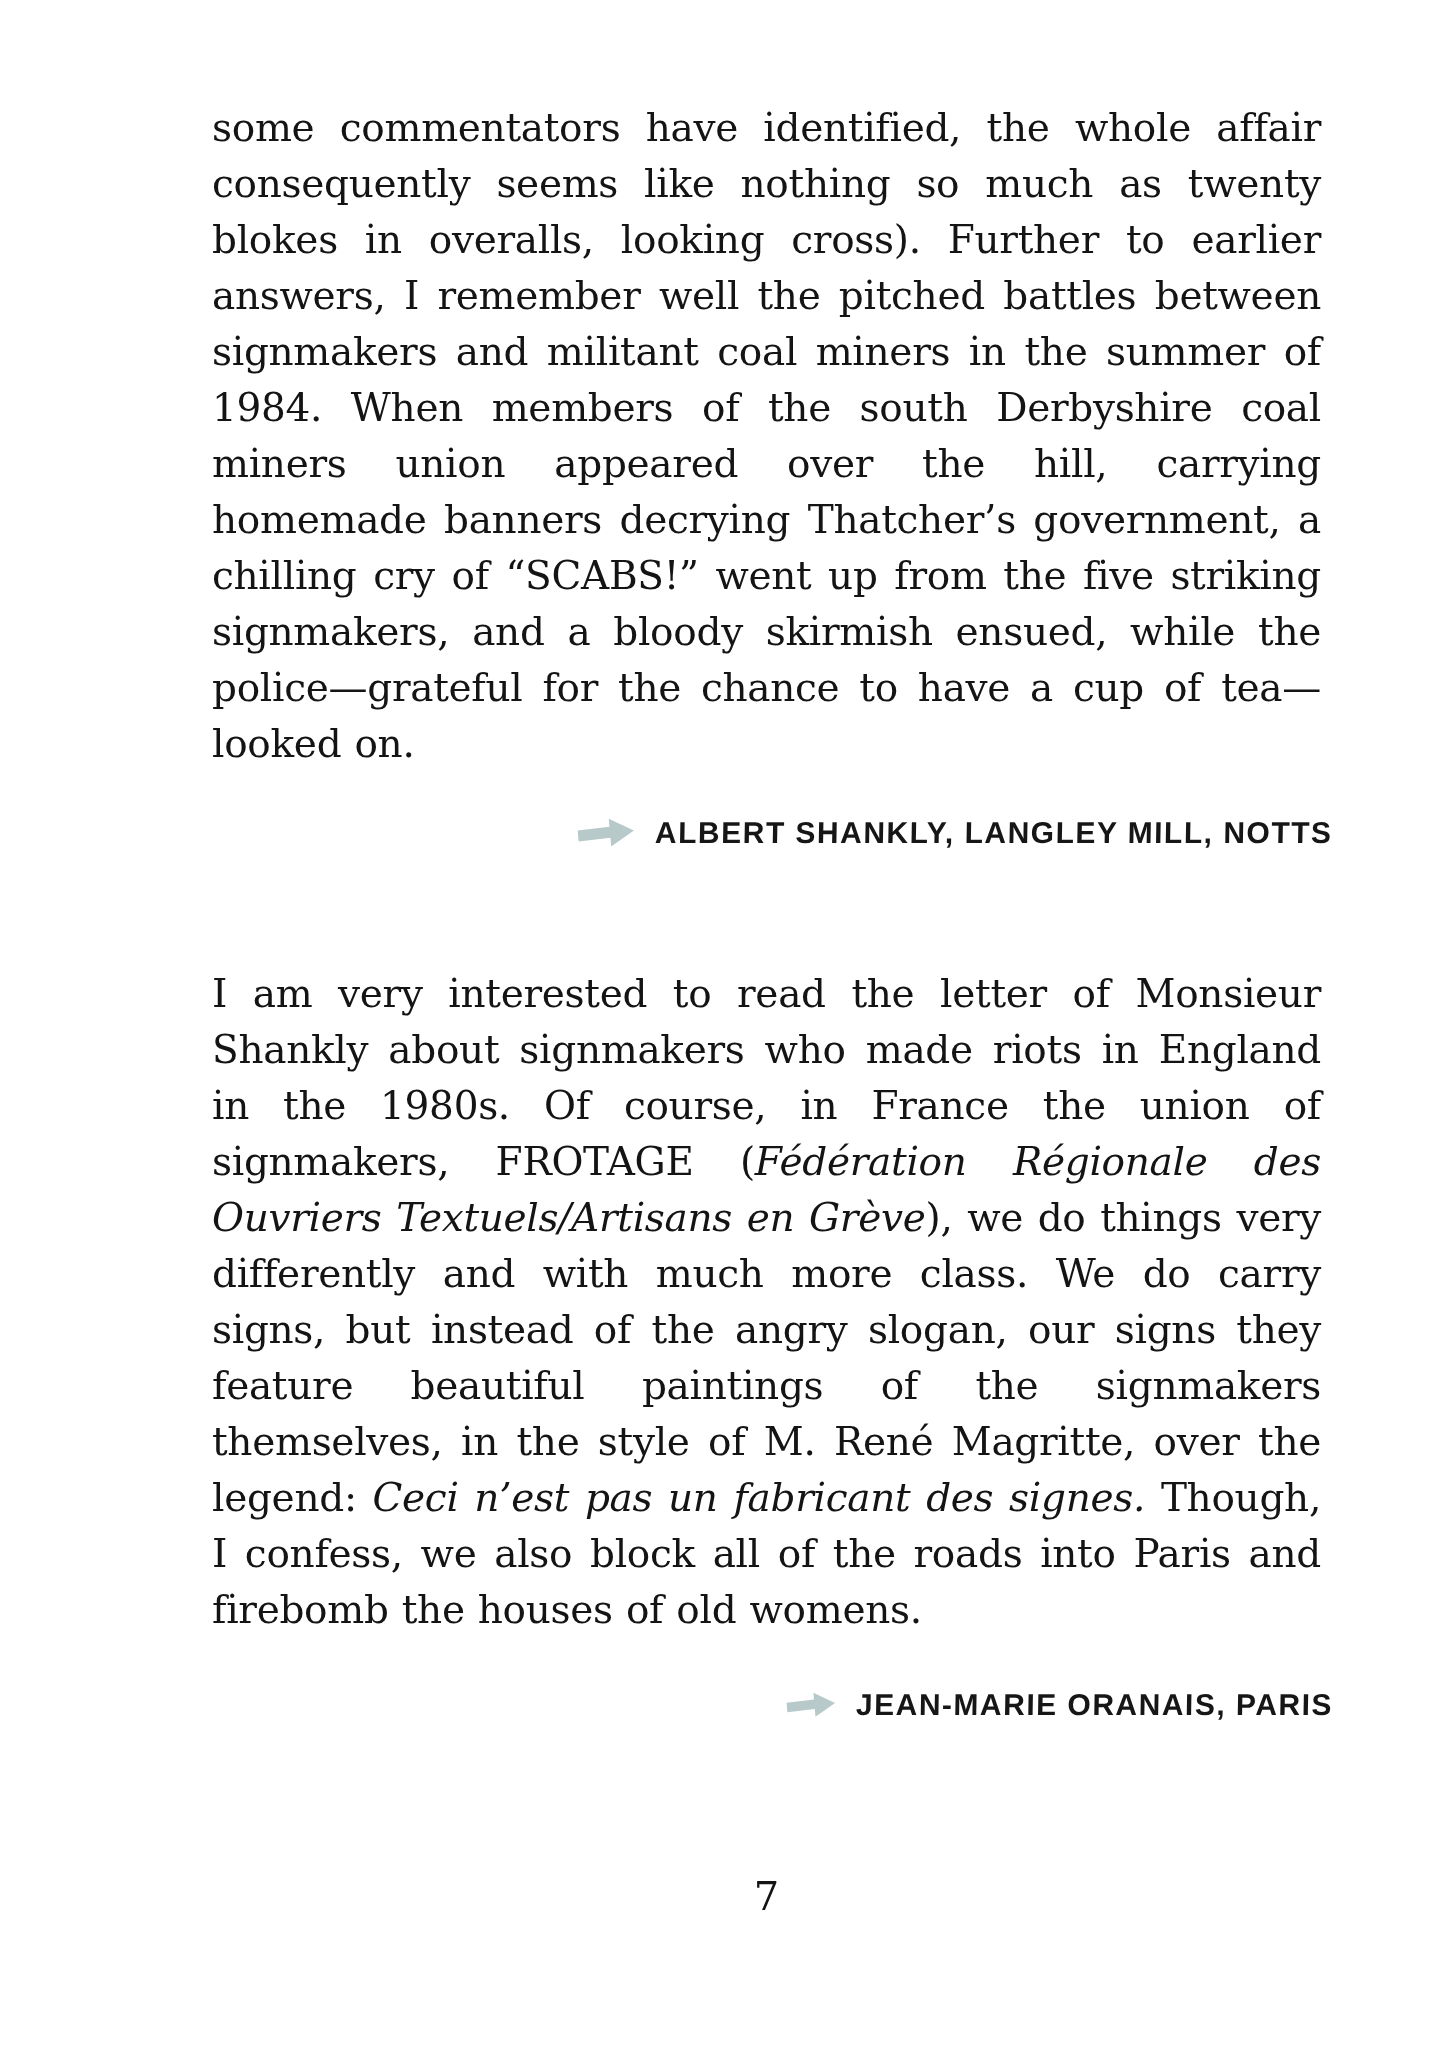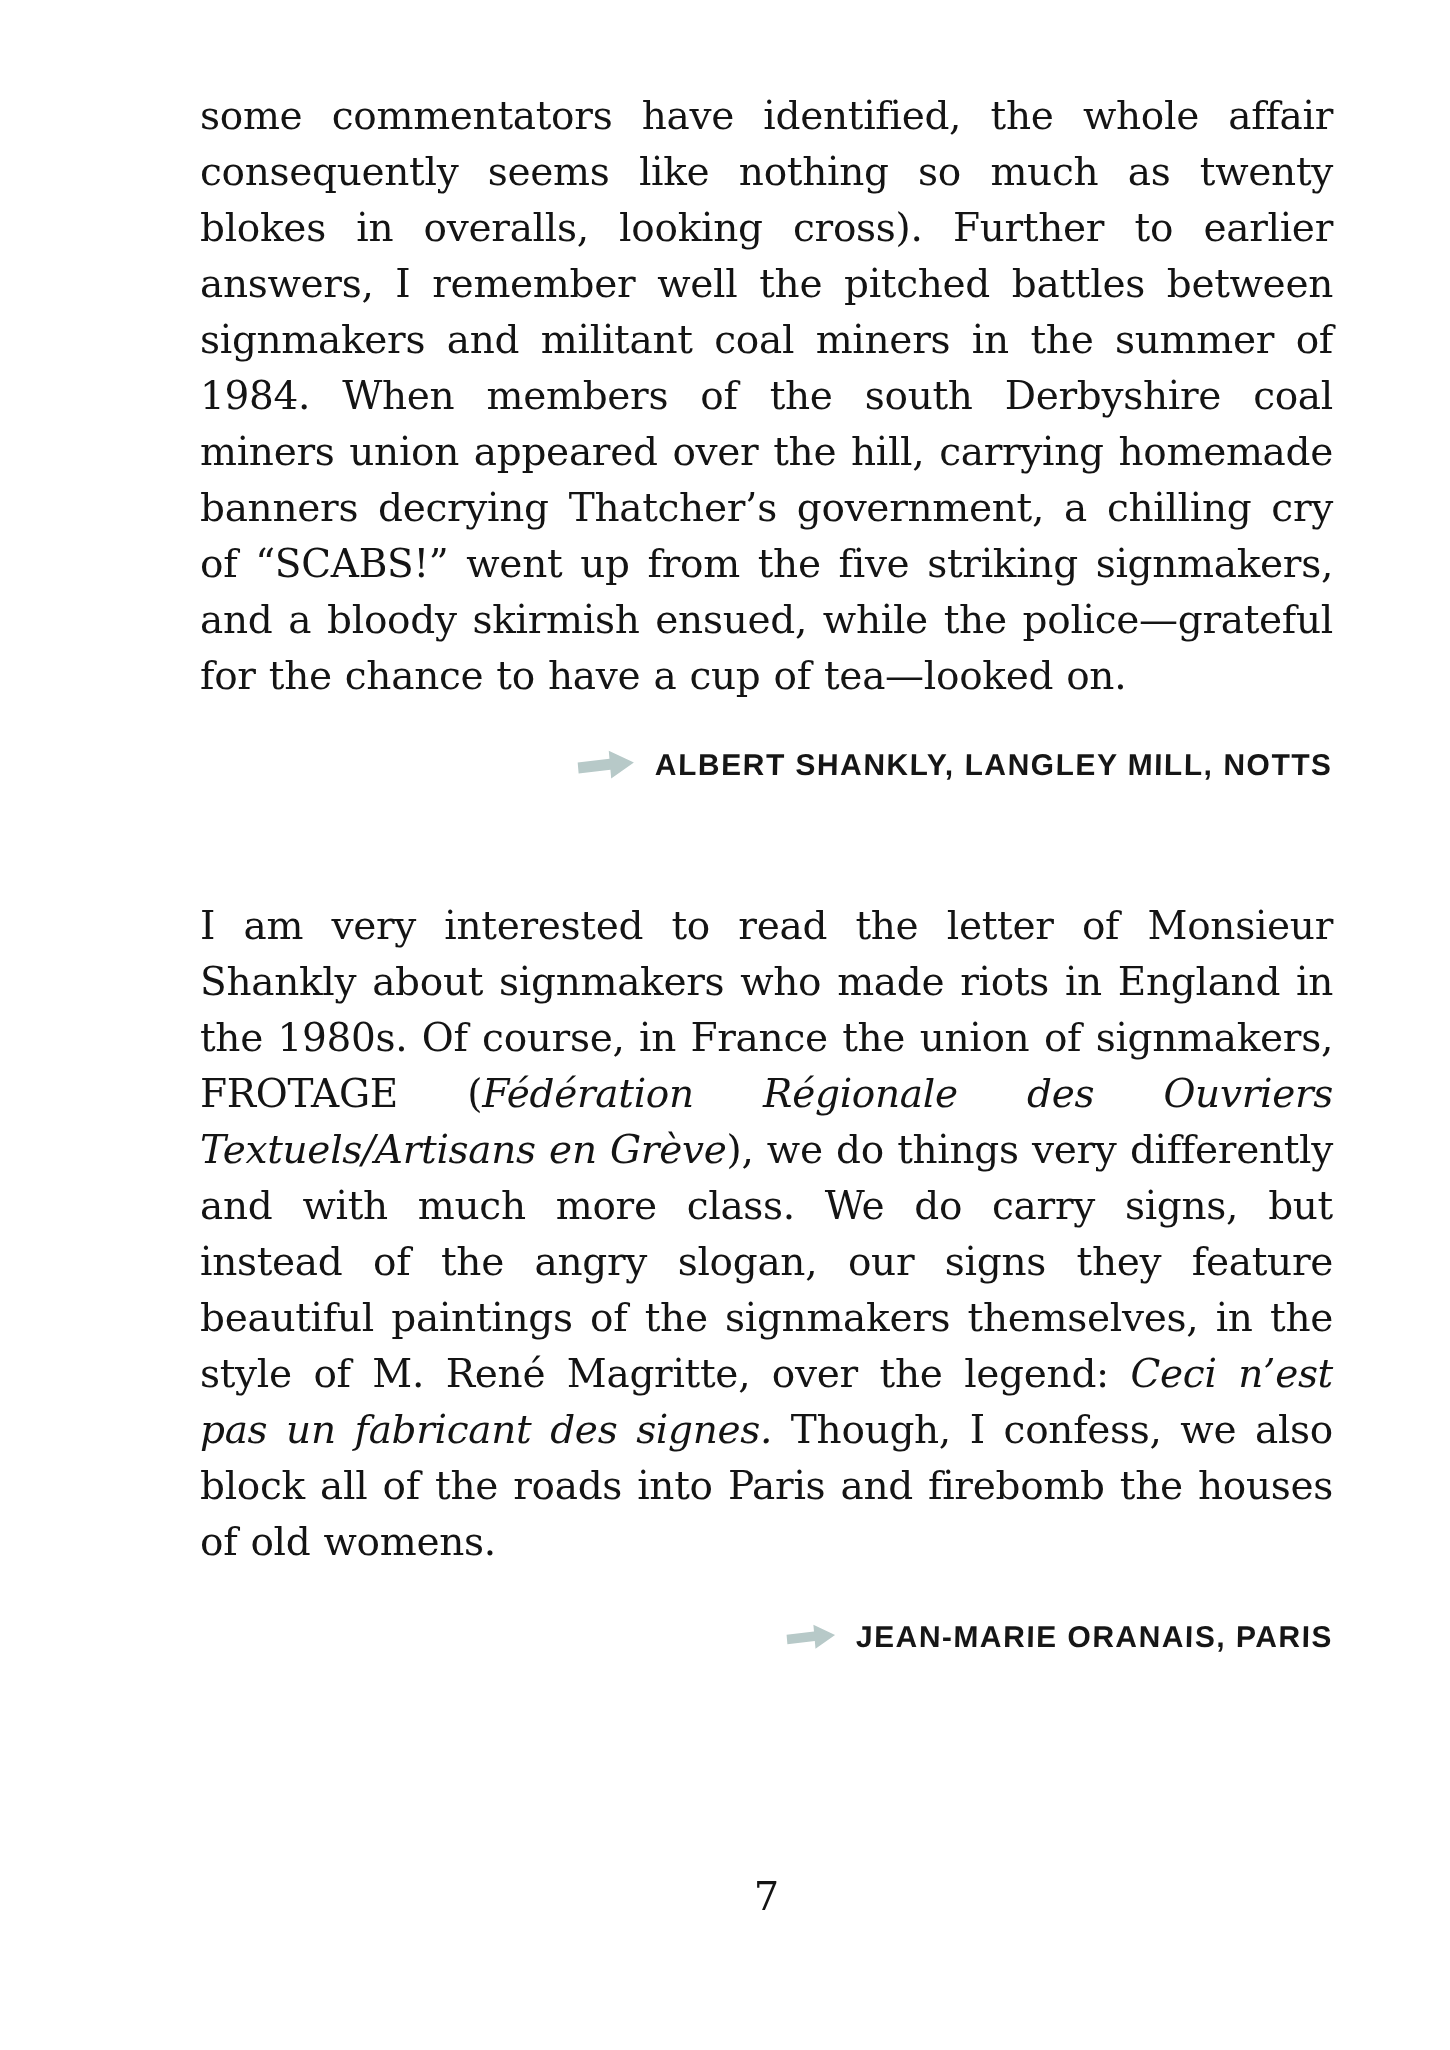--- a/index.html
+++ b/index.html
@@ -16,21 +16,21 @@
     font-family: "DejaVu Serif", serif;
   }
   .column {
     position: absolute;
     left: 200px;
     top: 88px;
     width: 1133px;
     color: #141414;
   }
   .body-text {
-    margin: 0;
+    margin: 12px;
     font-size: 39px;
     line-height: 56px;
     text-align: justify;
     letter-spacing: -0.3px;
     word-spacing: 1px;
     color: #141414;
   }
   .body-text .it {
     font-style: italic;
   }

